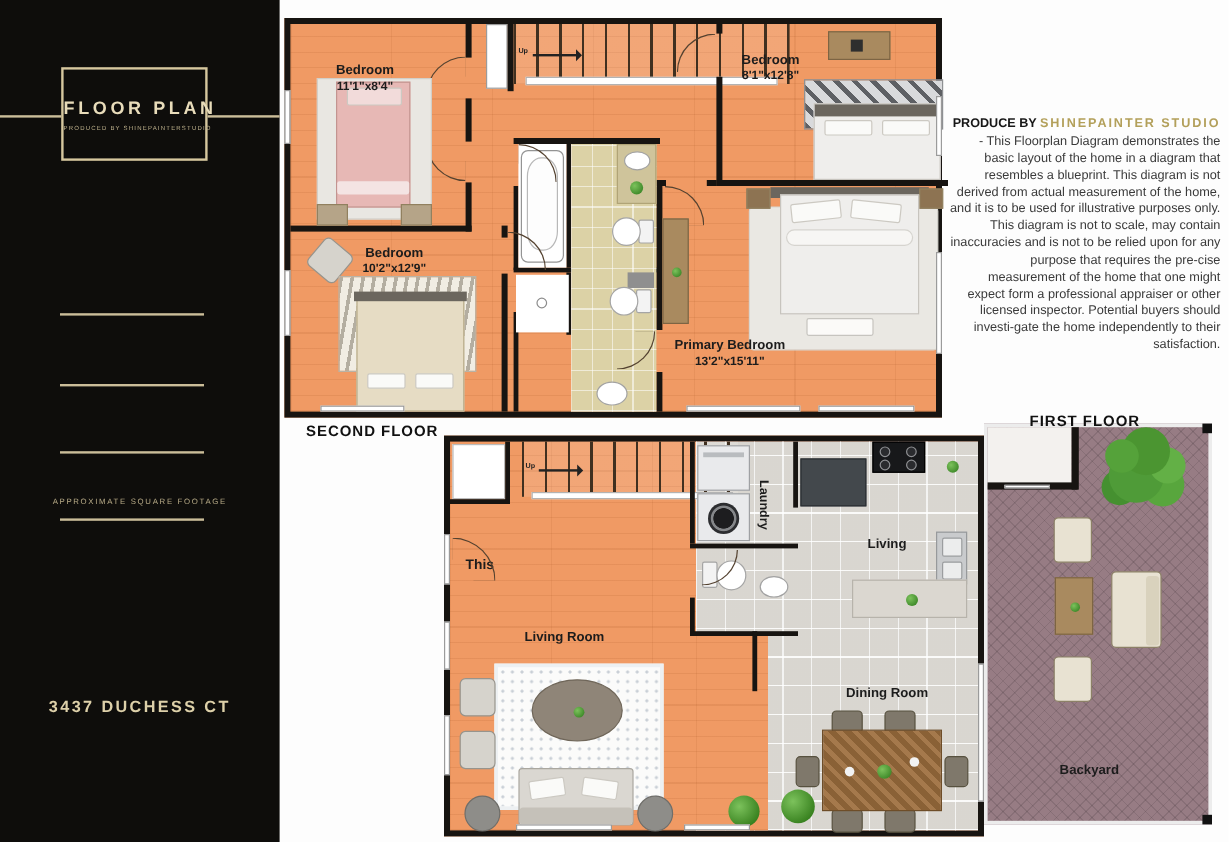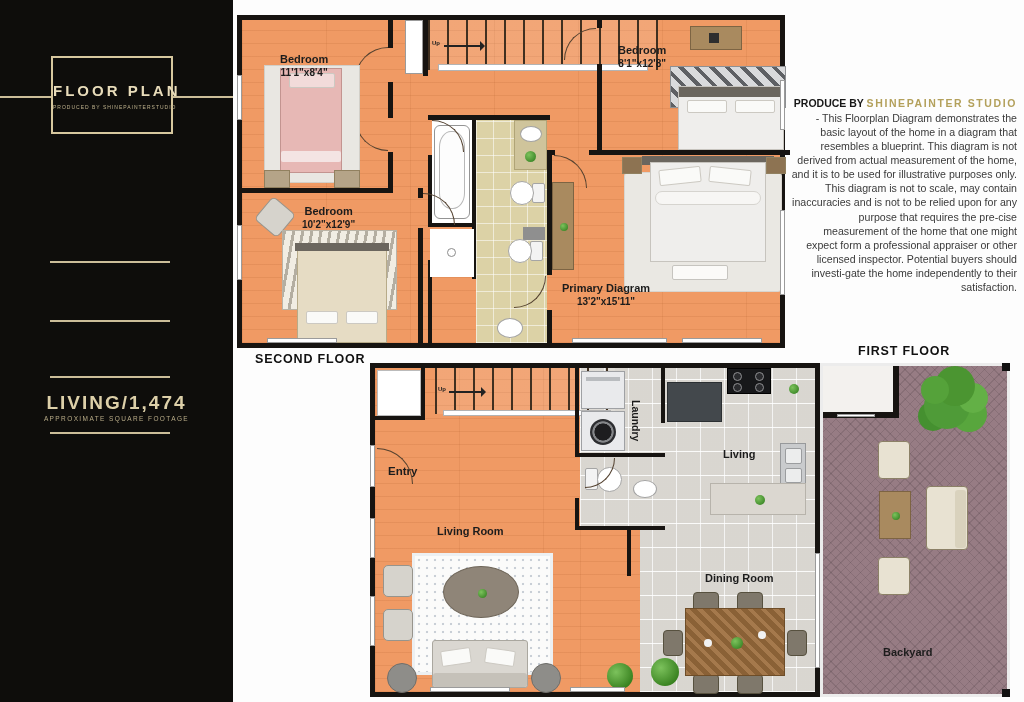--- a/index.html
+++ b/index.html
@@ -99,24 +99,24 @@
     <div class="a goldline" style="left:0;top:96px;width:51px"></div>
     <div class="a goldline" style="left:173px;top:96px;width:60px"></div>
     <div class="a" id="logo-box">
       <div id="logo-title">FLOOR PLAN</div>
       <div id="logo-sub">PRODUCED BY SHINEPAINTERSTUDIO</div>
     </div>
 
     <div class="a goldline" style="left:50px;top:261px;width:120px"></div>
     <div class="a goldline" style="left:50px;top:320px;width:120px"></div>
     <div class="a goldline" style="left:50px;top:376px;width:120px"></div>
-    <div class="a side-h" style="top:392px;font-size:19px;letter-spacing:2px">LIVING/1,474</div>
     <div class="a side-note" style="top:415px">APPROXIMATE SQUARE FOOTAGE</div>
     <div class="a goldline" style="left:50px;top:432px;width:120px"></div>
 
+    <div class="a side-h" style="top:581px;font-size:13.5px;letter-spacing:2px">3437 DUCHESS CT</div>
   </aside>
 
   <section id="disclaimer" class="a">
     <div id="disc-head"><span>PRODUCE BY </span><span id="disc-brand">SHINEPAINTER STUDIO</span></div>
     <div id="disc-body">- This Floorplan Diagram demonstrates the basic layout of the home in a diagram that resembles a blueprint. This diagram is not derived from actual measurement of the home, and it is to be used for illustrative purposes only. This diagram is not to scale, may contain inaccuracies and is not to be relied upon for any purpose that requires the pre-cise measurement of the home that one might expect form a professional appraiser or other licensed inspector. Potential buyers should investi-gate the home independently to their satisfaction.</div>
   </section>
 
   <section id="sf" class="a plan wood" style="left:237px;top:15px;width:548px;height:333px">
 
     <div class="a stairs" style="left:186px;top:0;width:230px;height:50px"></div>
@@ -219,21 +219,21 @@
     <div class="a bed" style="left:408px;top:142px;width:116px;height:100px">
       <div class="a pillow" style="left:8px;top:5px;width:42px;height:16px;transform:rotate(-6deg)"></div>
       <div class="a pillow" style="left:58px;top:5px;width:42px;height:16px;transform:rotate(6deg)"></div>
       <div class="a" style="left:4px;top:28px;width:106px;height:14px;background:#f7f6f4;border:1px solid #d6d4cf;border-radius:7px"></div>
     </div>
     <div class="a" style="left:430px;top:245px;width:56px;height:15px;background:#fbfaf8;border:1px solid #c6c4bf;border-radius:2px"></div>
     <div class="a woodf" style="left:310px;top:162px;width:22px;height:88px">
       <div class="a gdot" style="left:7px;top:40px;width:8px;height:8px"></div>
     </div>
     <div class="a rlabel" style="left:320px;top:262px">
-      <div>Primary Diagram</div>
+      <div>Primary Bedroom</div>
       <div class="dim">13'2"x15'11"</div>
     </div>
 
     <div class="a win" style="left:-5px;top:55px;width:5px;height:45px"></div>
     <div class="a win" style="left:-5px;top:205px;width:5px;height:55px"></div>
     <div class="a win" style="left:25px;top:318px;width:70px;height:5px"></div>
     <div class="a win" style="left:330px;top:318px;width:95px;height:5px"></div>
     <div class="a win" style="left:440px;top:318px;width:80px;height:5px"></div>
     <div class="a win" style="left:538px;top:190px;width:5px;height:85px"></div>
     <div class="a win" style="left:538px;top:60px;width:5px;height:50px"></div>
@@ -297,21 +297,21 @@
     <div class="a chair" style="left:288px;top:262px;width:20px;height:26px"></div>
     <div class="a chair" style="left:412px;top:262px;width:20px;height:26px"></div>
     <div class="a dtable" style="left:310px;top:240px;width:100px;height:68px">
       <div class="a gdot" style="left:45px;top:28px;width:12px;height:12px"></div>
       <div class="a" style="left:18px;top:30px;width:8px;height:8px;border-radius:50%;background:#f2f2f2"></div>
       <div class="a" style="left:72px;top:22px;width:8px;height:8px;border-radius:50%;background:#f2f2f2"></div>
     </div>
     <div class="a plant" style="left:276px;top:290px;width:28px;height:28px"></div>
 
     <div class="a rlabel" style="left:62px;top:157px">Living Room</div>
-    <div class="a rlabel" style="left:13px;top:96px;font-size:11.5px">Entry</div>
+    <div class="a rlabel" style="left:13px;top:96px;font-size:11.5px">This</div>
     <div class="a rug-dots" style="left:37px;top:185px;width:141px;height:122px"></div>
     <div class="a" style="left:68px;top:198px;width:76px;height:52px;border-radius:50%;background:#8f8578;border:1px solid #6f6659">
       <div class="a gdot" style="left:34px;top:22px;width:9px;height:9px"></div>
     </div>
     <div class="a sofa" style="left:57px;top:272px;width:96px;height:48px">
       <div class="a sofaback" style="left:0;top:32px;width:94px;height:14px"></div>
       <div class="a pillow" style="left:8px;top:8px;width:30px;height:16px;transform:rotate(-8deg)"></div>
       <div class="a pillow" style="left:52px;top:8px;width:30px;height:16px;transform:rotate(8deg)"></div>
     </div>
     <div class="a armch" style="left:8px;top:197px;width:30px;height:32px"></div>
@@ -322,21 +322,21 @@
 
     <div class="a win" style="left:-5px;top:77px;width:5px;height:42px"></div>
     <div class="a door" style="left:2px;top:80px;width:36px;height:36px;transform:rotate(180deg)"></div>
     <div class="a win" style="left:-5px;top:150px;width:5px;height:40px"></div>
     <div class="a win" style="left:-5px;top:228px;width:5px;height:50px"></div>
     <div class="a win" style="left:55px;top:319px;width:80px;height:5px"></div>
     <div class="a win" style="left:195px;top:319px;width:55px;height:5px"></div>
     <div class="a win" style="left:440px;top:185px;width:5px;height:115px"></div>
   </section>
 
-  <section id="by" class="a pave" style="left:820px;top:363px;width:190px;height:334px;border:3px solid #ececec">
+  <section id="by" class="a pave" style="left:820px;top:353px;width:190px;height:334px;border:3px solid #ececec">
     <div class="a" style="left:0;top:0;width:70px;height:48px;background:#f3f1ee"></div>
     <div class="a wall" style="left:0;top:46px;width:75px;height:6px"></div>
     <div class="a wall" style="left:70px;top:0;width:6px;height:52px"></div>
     <div class="a win" style="left:14px;top:48px;width:38px;height:3px"></div>
     <div class="a tree" style="left:98px;top:10px"></div>
     <div class="a armch-out" style="left:55px;top:75px;width:32px;height:38px"></div>
     <div class="a woodf" style="left:56px;top:125px;width:32px;height:48px">
       <div class="a gdot" style="left:12px;top:20px;width:8px;height:8px"></div>
     </div>
     <div class="a armch-out" style="left:103px;top:120px;width:42px;height:64px">

